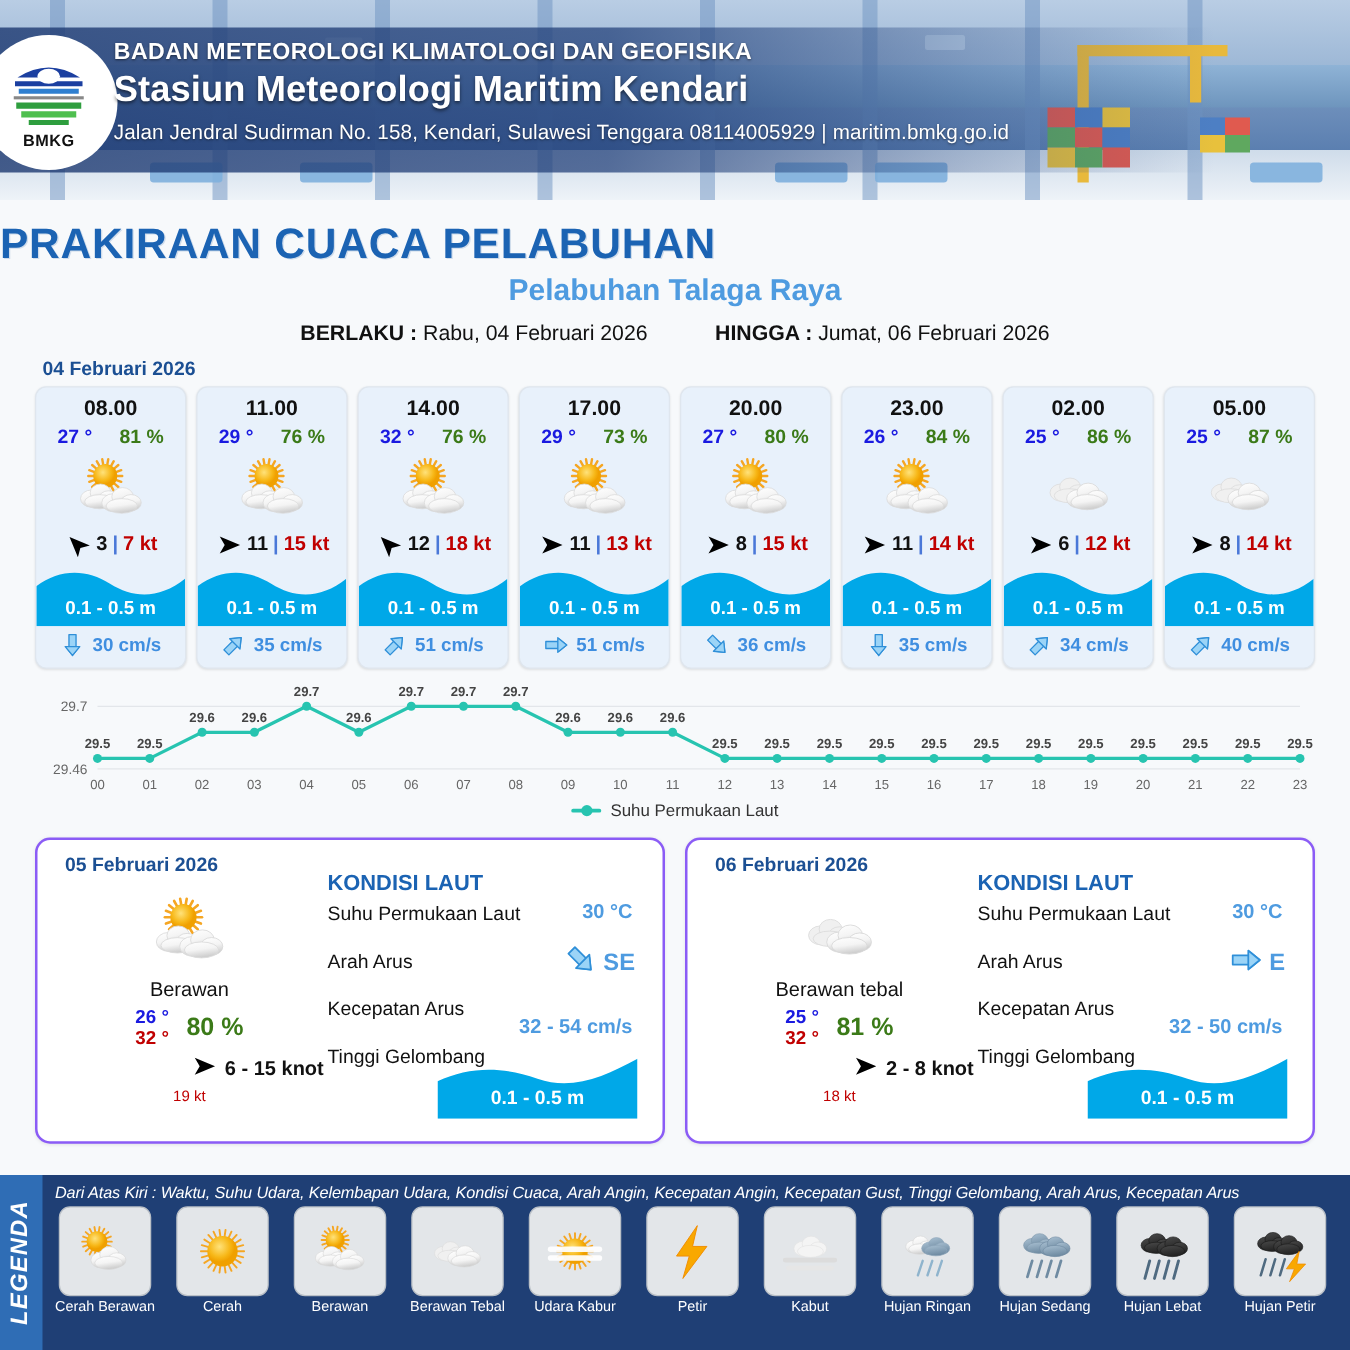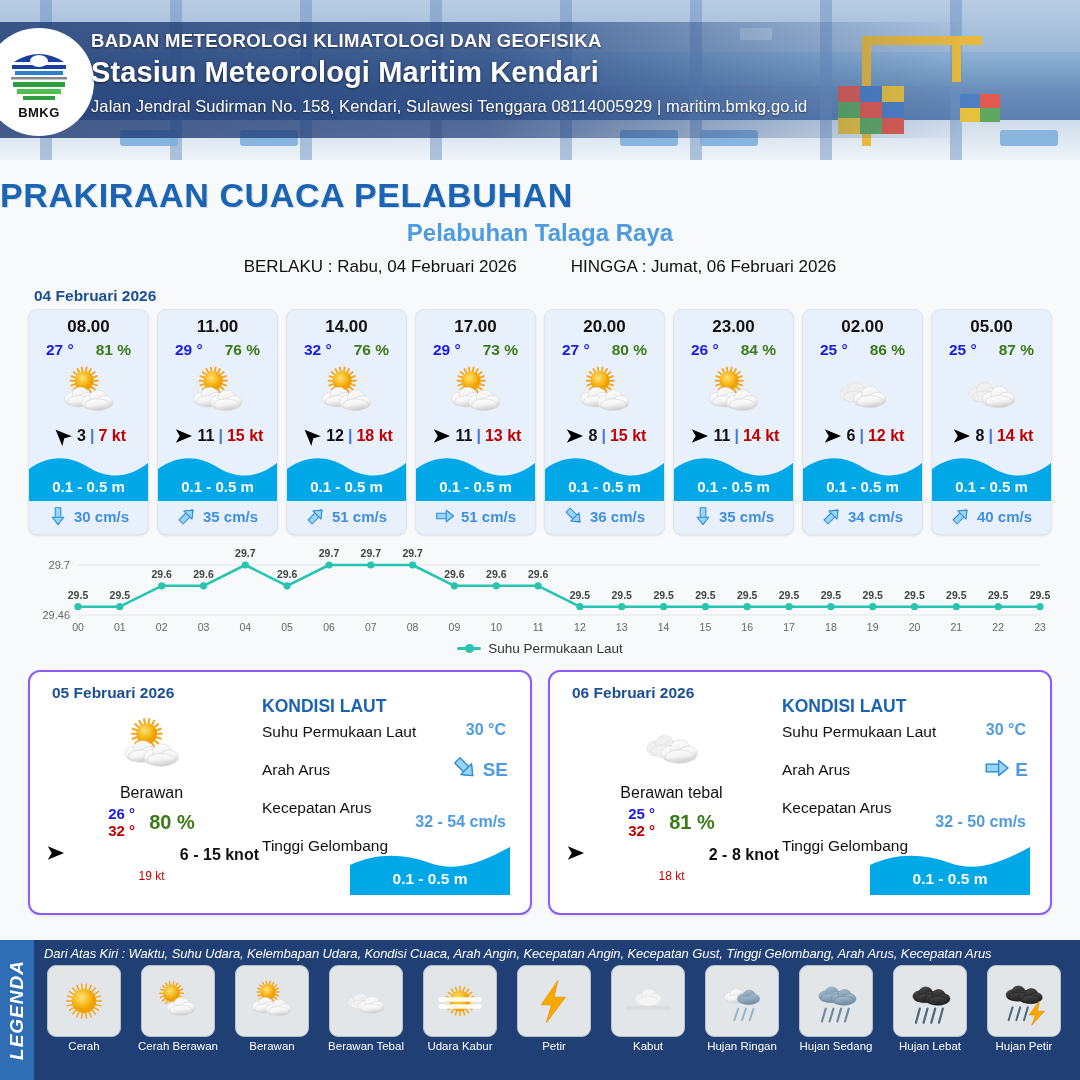--- a/index.html
+++ b/index.html
@@ -65,21 +65,21 @@
     letter-spacing:.6px; text-shadow:1px 1px 0 rgba(180,200,225,.6);
   }
   .title-sub {
     text-align:center; margin-top:4px;
     font-size:24px; font-weight:bold; color:#4e9be0;
   }
   .valid-row {
     display:flex; justify-content:center; gap:54px;
     margin-top:10px; font-size:17px; color:#111;
   }
-  .valid-label { font-weight:normal; }
+  .valid-label { font-weight:bold; }
 
   
   .date-label {
     margin:10px 0 4px 34px; font-size:15.5px; font-weight:bold; color:#1b4f93;
   }
   .cards {
     display:flex; gap:8px; padding:0 28px; justify-content:space-between;
   }
   .card {
     width:125px; background:#e8f1fb; border:1px solid #dfe6ee;
@@ -132,21 +132,21 @@
   }
   .d-date { position:absolute; left:22px; top:12px; font-size:15.5px; font-weight:bold; color:#1b4f93; }
   .d-left { position:absolute; left:14px; top:38px; width:215px; text-align:center; }
   .d-icon { height:72px; display:flex; align-items:center; justify-content:center; }
   .d-cond { font-size:16px; color:#111; margin-top:2px; }
   .d-temps { display:flex; align-items:center; justify-content:center; gap:14px; margin-top:3px; }
   .d-tcol { display:flex; flex-direction:column; align-items:flex-start; }
   .d-tmin { font-size:15px; font-weight:bold; color:#1a1ae0; }
   .d-tmax { font-size:15px; font-weight:bold; color:#c00000; }
   .d-hum { font-size:20px; font-weight:bold; color:#3b7a18; }
-  .d-wind { display:flex; align-items:center; justify-content:space-between; gap:6px; margin-top:5px; }
+  .d-wind { display:flex; align-items:center; justify-content:flex-end; gap:6px; margin-top:5px; }
   .d-wind-txt { font-size:16px; font-weight:bold; color:#111; }
   .d-gust { font-size:12px; font-weight:normal; color:#c00000; margin-top:3px; }
   .d-right { position:absolute; left:232px; top:24px; right:14px; }
   .d-rtitle { font-size:17.5px; font-weight:bold; color:#1b63b3; }
   .d-row { position:relative; height:38px; font-size:15.5px; color:#111; padding-top:6px; }
   .d-val { position:absolute; right:10px; top:4px; font-size:16px; font-weight:bold; color:#4e9be0; }
   .d-val-arrow { position:absolute; right:8px; top:0; display:flex; align-items:center; gap:5px; }
   .d-cur-speed { position:absolute; right:10px; top:-2px; font-size:16px; font-weight:bold; color:#4e9be0; }
   .d-wave-box { position:absolute; right:6px; top:-6px; width:160px; height:56px; }
   .d-wave-txt {
@@ -1223,70 +1223,20 @@
                 </linearGradient>
     <linearGradient id="gdk" x1="0" y1="0" x2="0.3" y2="1">
                   <stop offset="0%" stop-color="#4a4a4a"></stop>
                   <stop offset="100%" stop-color="#232323"></stop>
                 </linearGradient>
     <linearGradient id="ggr" x1="0" y1="0" x2="0.3" y2="1">
                   <stop offset="0%" stop-color="#a9c0d2"></stop>
                   <stop offset="100%" stop-color="#6f8ba2"></stop>
                 </linearGradient>
   </defs>
-              <line x1="69.0" y1="40.0" x2="77.0" y2="40.0" stroke="#f5a623" stroke-width="2.4" stroke-linecap="round"></line>
-              <line x1="68.2" y1="45.4" x2="75.9" y2="47.6" stroke="#f5a623" stroke-width="2.4" stroke-linecap="round"></line>
-              <line x1="66.0" y1="50.3" x2="72.7" y2="54.6" stroke="#f5a623" stroke-width="2.4" stroke-linecap="round"></line>
-              <line x1="62.4" y1="54.4" x2="67.7" y2="60.4" stroke="#f5a623" stroke-width="2.4" stroke-linecap="round"></line>
-              <line x1="57.9" y1="57.3" x2="61.2" y2="64.5" stroke="#f5a623" stroke-width="2.4" stroke-linecap="round"></line>
-              <line x1="52.7" y1="58.8" x2="53.8" y2="66.7" stroke="#f5a623" stroke-width="2.4" stroke-linecap="round"></line>
-              <line x1="47.3" y1="58.8" x2="46.2" y2="66.7" stroke="#f5a623" stroke-width="2.4" stroke-linecap="round"></line>
-              <line x1="42.1" y1="57.3" x2="38.8" y2="64.5" stroke="#f5a623" stroke-width="2.4" stroke-linecap="round"></line>
-              <line x1="37.6" y1="54.4" x2="32.3" y2="60.4" stroke="#f5a623" stroke-width="2.4" stroke-linecap="round"></line>
-              <line x1="34.0" y1="50.3" x2="27.3" y2="54.6" stroke="#f5a623" stroke-width="2.4" stroke-linecap="round"></line>
-              <line x1="31.8" y1="45.4" x2="24.1" y2="47.6" stroke="#f5a623" stroke-width="2.4" stroke-linecap="round"></line>
-              <line x1="31.0" y1="40.0" x2="23.0" y2="40.0" stroke="#f5a623" stroke-width="2.4" stroke-linecap="round"></line>
-              <line x1="31.8" y1="34.6" x2="24.1" y2="32.4" stroke="#f5a623" stroke-width="2.4" stroke-linecap="round"></line>
-              <line x1="34.0" y1="29.7" x2="27.3" y2="25.4" stroke="#f5a623" stroke-width="2.4" stroke-linecap="round"></line>
-              <line x1="37.6" y1="25.6" x2="32.3" y2="19.6" stroke="#f5a623" stroke-width="2.4" stroke-linecap="round"></line>
-              <line x1="42.1" y1="22.7" x2="38.8" y2="15.5" stroke="#f5a623" stroke-width="2.4" stroke-linecap="round"></line>
-              <line x1="47.3" y1="21.2" x2="46.2" y2="13.3" stroke="#f5a623" stroke-width="2.4" stroke-linecap="round"></line>
-              <line x1="52.7" y1="21.2" x2="53.8" y2="13.3" stroke="#f5a623" stroke-width="2.4" stroke-linecap="round"></line>
-              <line x1="57.9" y1="22.7" x2="61.2" y2="15.5" stroke="#f5a623" stroke-width="2.4" stroke-linecap="round"></line>
-              <line x1="62.4" y1="25.6" x2="67.7" y2="19.6" stroke="#f5a623" stroke-width="2.4" stroke-linecap="round"></line>
-              <line x1="66.0" y1="29.7" x2="72.7" y2="25.4" stroke="#f5a623" stroke-width="2.4" stroke-linecap="round"></line>
-              <line x1="68.2" y1="34.6" x2="75.9" y2="32.4" stroke="#f5a623" stroke-width="2.4" stroke-linecap="round"></line>
-              <circle cx="50" cy="40" r="19" fill="url(#gsun)"></circle>
-            </svg>
-          </div>
-    <div class="leg-label">Cerah</div>
-        </div>
-        <div class="leg-item">
-    <div class="leg-box">
-            <svg width="64" height="56" viewBox="0 0 100 80">
-              <defs>
-    <radialGradient id="gsun" cx="40%" cy="35%">
-                  <stop offset="0%" stop-color="#ffe27a"></stop>
-                  <stop offset="70%" stop-color="#f7b717"></stop>
-                  <stop offset="100%" stop-color="#f0a000"></stop>
-                </radialGradient>
-    <linearGradient id="gcl" x1="0" y1="0" x2="0.3" y2="1">
-                  <stop offset="0%" stop-color="#ffffff"></stop>
-                  <stop offset="55%" stop-color="#f4f4f4"></stop>
-                  <stop offset="100%" stop-color="#cfcfcf"></stop>
-                </linearGradient>
-    <linearGradient id="gdk" x1="0" y1="0" x2="0.3" y2="1">
-                  <stop offset="0%" stop-color="#4a4a4a"></stop>
-                  <stop offset="100%" stop-color="#232323"></stop>
-                </linearGradient>
-    <linearGradient id="ggr" x1="0" y1="0" x2="0.3" y2="1">
-                  <stop offset="0%" stop-color="#a9c0d2"></stop>
-                  <stop offset="100%" stop-color="#6f8ba2"></stop>
-                </linearGradient>
-  </defs>
               <line x1="53.0" y1="28.0" x2="58.5" y2="28.0" stroke="#f5a623" stroke-width="2.4" stroke-linecap="round"></line>
               <line x1="52.2" y1="32.4" x2="57.3" y2="34.3" stroke="#f5a623" stroke-width="2.4" stroke-linecap="round"></line>
               <line x1="50.0" y1="36.4" x2="54.1" y2="39.9" stroke="#f5a623" stroke-width="2.4" stroke-linecap="round"></line>
               <line x1="46.5" y1="39.3" x2="49.2" y2="44.0" stroke="#f5a623" stroke-width="2.4" stroke-linecap="round"></line>
               <line x1="42.3" y1="40.8" x2="43.2" y2="46.2" stroke="#f5a623" stroke-width="2.4" stroke-linecap="round"></line>
               <line x1="37.7" y1="40.8" x2="36.8" y2="46.2" stroke="#f5a623" stroke-width="2.4" stroke-linecap="round"></line>
               <line x1="33.5" y1="39.3" x2="30.8" y2="44.0" stroke="#f5a623" stroke-width="2.4" stroke-linecap="round"></line>
               <line x1="30.0" y1="36.4" x2="25.9" y2="39.9" stroke="#f5a623" stroke-width="2.4" stroke-linecap="round"></line>
               <line x1="27.8" y1="32.4" x2="22.7" y2="34.3" stroke="#f5a623" stroke-width="2.4" stroke-linecap="round"></line>
               <line x1="27.0" y1="28.0" x2="21.5" y2="28.0" stroke="#f5a623" stroke-width="2.4" stroke-linecap="round"></line>
@@ -1301,20 +1251,70 @@
               <circle cx="40" cy="28" r="13" fill="url(#gsun)"></circle>
               <g>
                 <ellipse cx="45" cy="51" rx="12.6" ry="9.9" fill="url(#gcl)" stroke="#d8d8d8" stroke-width="0.8"></ellipse>
                 <ellipse cx="55.5" cy="44.4" rx="12" ry="10.200000000000001" fill="url(#gcl)" stroke="#d8d8d8" stroke-width="0.8"></ellipse>
                 <ellipse cx="64.8" cy="51" rx="11.4" ry="9" fill="url(#gcl)" stroke="#d8d8d8" stroke-width="0.8"></ellipse>
                 <ellipse cx="54.6" cy="54.6" rx="17.4" ry="8.100000000000001" fill="url(#gcl)" stroke="#d8d8d8" stroke-width="0.8"></ellipse>
               </g>
             </svg>
           </div>
     <div class="leg-label">Cerah Berawan</div>
+        </div>
+        <div class="leg-item">
+    <div class="leg-box">
+            <svg width="64" height="56" viewBox="0 0 100 80">
+              <defs>
+    <radialGradient id="gsun" cx="40%" cy="35%">
+                  <stop offset="0%" stop-color="#ffe27a"></stop>
+                  <stop offset="70%" stop-color="#f7b717"></stop>
+                  <stop offset="100%" stop-color="#f0a000"></stop>
+                </radialGradient>
+    <linearGradient id="gcl" x1="0" y1="0" x2="0.3" y2="1">
+                  <stop offset="0%" stop-color="#ffffff"></stop>
+                  <stop offset="55%" stop-color="#f4f4f4"></stop>
+                  <stop offset="100%" stop-color="#cfcfcf"></stop>
+                </linearGradient>
+    <linearGradient id="gdk" x1="0" y1="0" x2="0.3" y2="1">
+                  <stop offset="0%" stop-color="#4a4a4a"></stop>
+                  <stop offset="100%" stop-color="#232323"></stop>
+                </linearGradient>
+    <linearGradient id="ggr" x1="0" y1="0" x2="0.3" y2="1">
+                  <stop offset="0%" stop-color="#a9c0d2"></stop>
+                  <stop offset="100%" stop-color="#6f8ba2"></stop>
+                </linearGradient>
+  </defs>
+              <line x1="69.0" y1="40.0" x2="77.0" y2="40.0" stroke="#f5a623" stroke-width="2.4" stroke-linecap="round"></line>
+              <line x1="68.2" y1="45.4" x2="75.9" y2="47.6" stroke="#f5a623" stroke-width="2.4" stroke-linecap="round"></line>
+              <line x1="66.0" y1="50.3" x2="72.7" y2="54.6" stroke="#f5a623" stroke-width="2.4" stroke-linecap="round"></line>
+              <line x1="62.4" y1="54.4" x2="67.7" y2="60.4" stroke="#f5a623" stroke-width="2.4" stroke-linecap="round"></line>
+              <line x1="57.9" y1="57.3" x2="61.2" y2="64.5" stroke="#f5a623" stroke-width="2.4" stroke-linecap="round"></line>
+              <line x1="52.7" y1="58.8" x2="53.8" y2="66.7" stroke="#f5a623" stroke-width="2.4" stroke-linecap="round"></line>
+              <line x1="47.3" y1="58.8" x2="46.2" y2="66.7" stroke="#f5a623" stroke-width="2.4" stroke-linecap="round"></line>
+              <line x1="42.1" y1="57.3" x2="38.8" y2="64.5" stroke="#f5a623" stroke-width="2.4" stroke-linecap="round"></line>
+              <line x1="37.6" y1="54.4" x2="32.3" y2="60.4" stroke="#f5a623" stroke-width="2.4" stroke-linecap="round"></line>
+              <line x1="34.0" y1="50.3" x2="27.3" y2="54.6" stroke="#f5a623" stroke-width="2.4" stroke-linecap="round"></line>
+              <line x1="31.8" y1="45.4" x2="24.1" y2="47.6" stroke="#f5a623" stroke-width="2.4" stroke-linecap="round"></line>
+              <line x1="31.0" y1="40.0" x2="23.0" y2="40.0" stroke="#f5a623" stroke-width="2.4" stroke-linecap="round"></line>
+              <line x1="31.8" y1="34.6" x2="24.1" y2="32.4" stroke="#f5a623" stroke-width="2.4" stroke-linecap="round"></line>
+              <line x1="34.0" y1="29.7" x2="27.3" y2="25.4" stroke="#f5a623" stroke-width="2.4" stroke-linecap="round"></line>
+              <line x1="37.6" y1="25.6" x2="32.3" y2="19.6" stroke="#f5a623" stroke-width="2.4" stroke-linecap="round"></line>
+              <line x1="42.1" y1="22.7" x2="38.8" y2="15.5" stroke="#f5a623" stroke-width="2.4" stroke-linecap="round"></line>
+              <line x1="47.3" y1="21.2" x2="46.2" y2="13.3" stroke="#f5a623" stroke-width="2.4" stroke-linecap="round"></line>
+              <line x1="52.7" y1="21.2" x2="53.8" y2="13.3" stroke="#f5a623" stroke-width="2.4" stroke-linecap="round"></line>
+              <line x1="57.9" y1="22.7" x2="61.2" y2="15.5" stroke="#f5a623" stroke-width="2.4" stroke-linecap="round"></line>
+              <line x1="62.4" y1="25.6" x2="67.7" y2="19.6" stroke="#f5a623" stroke-width="2.4" stroke-linecap="round"></line>
+              <line x1="66.0" y1="29.7" x2="72.7" y2="25.4" stroke="#f5a623" stroke-width="2.4" stroke-linecap="round"></line>
+              <line x1="68.2" y1="34.6" x2="75.9" y2="32.4" stroke="#f5a623" stroke-width="2.4" stroke-linecap="round"></line>
+              <circle cx="50" cy="40" r="19" fill="url(#gsun)"></circle>
+            </svg>
+          </div>
+    <div class="leg-label">Cerah</div>
         </div>
         <div class="leg-item">
     <div class="leg-box">
             <svg width="64" height="56" viewBox="0 0 100 80">
               <defs>
     <radialGradient id="gsun" cx="40%" cy="35%">
                   <stop offset="0%" stop-color="#ffe27a"></stop>
                   <stop offset="70%" stop-color="#f7b717"></stop>
                   <stop offset="100%" stop-color="#f0a000"></stop>
                 </radialGradient>

